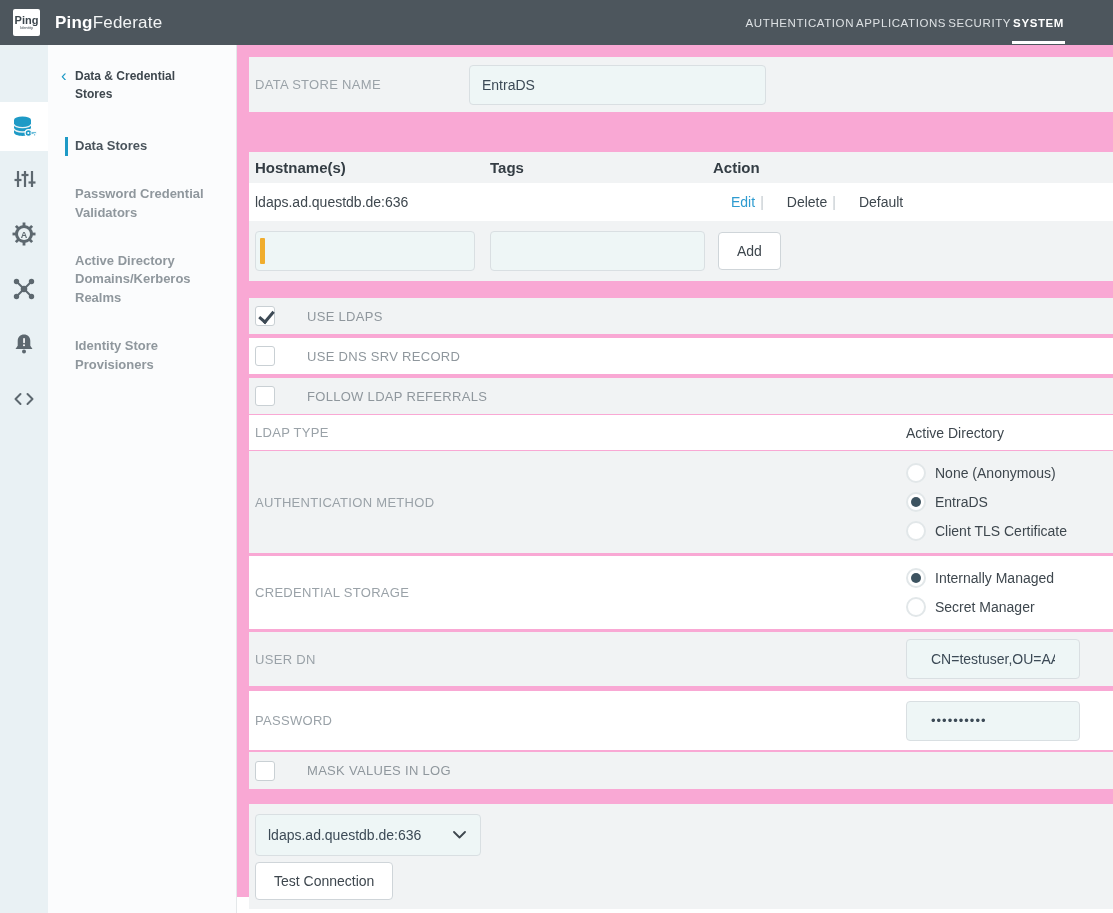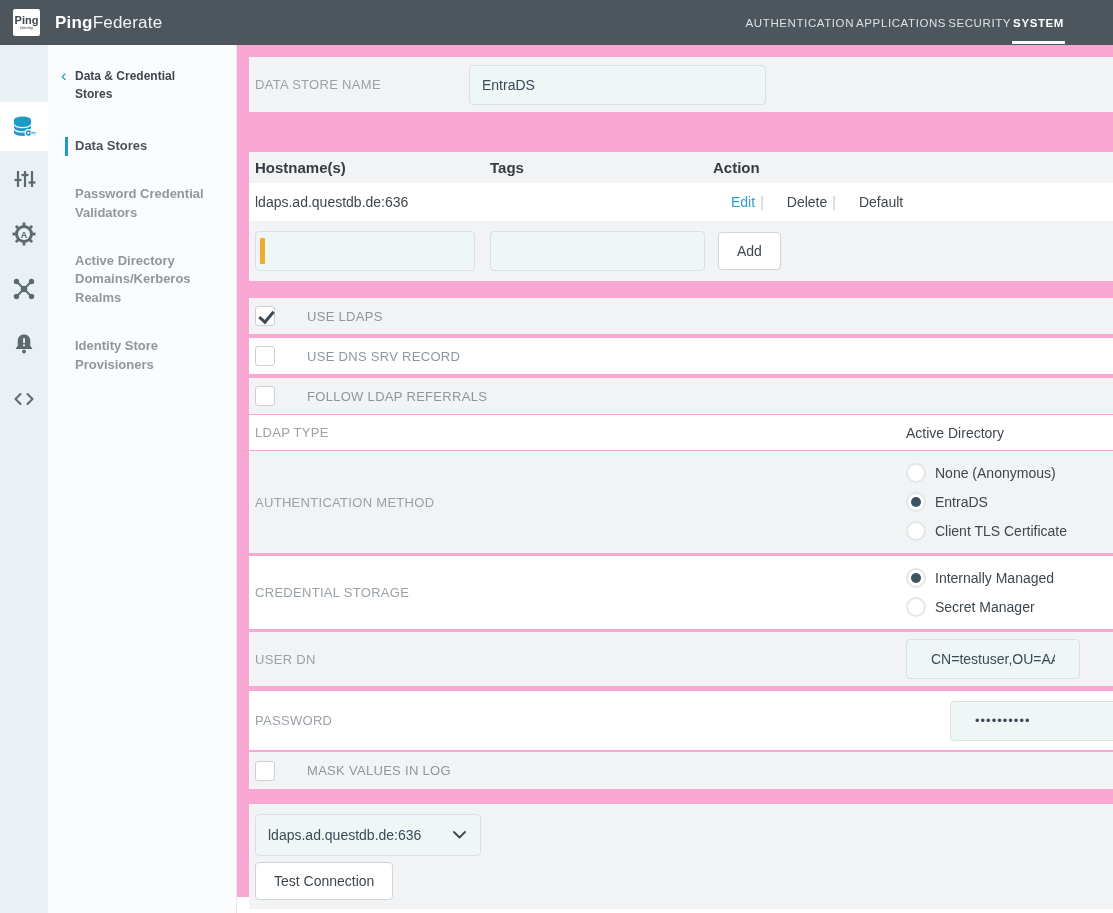--- a/index.html
+++ b/index.html
@@ -109,21 +109,21 @@
   .radio { width:20px; height:20px; border-radius:50%; background:#fff;
     border:2px solid #e2e7e9; position:relative; flex:0 0 auto; }
   .radio.on::after { content:""; position:absolute; left:3px; top:3px; width:10px;
     height:10px; border-radius:50%; background:#3d5360; }
   .radio-label { margin-left:9px; font-size:14px; color:#3e474e; }
   .cred-row { margin-top:3px; }
 
   
   .input-row { height:54px; margin-top:3px; }
   .right-input { width:174px; padding:0 24px; }
-  .pwd-row { height:59px; margin-top:5px;gap:44px; }
+  .pwd-row { height:59px; margin-top:5px; }
   .pwd-input { font-size:13px; letter-spacing:1px; }
   .mask-row { margin-top:2px; height:37px; margin-bottom:0; }
 
   
   .test-panel { margin-top:15px; height:105px; padding-top:10px; }
   .select-box { width:226px; height:42px; margin-left:6px; background:#eef6f6;
     border:1px solid #d9dfe2; border-radius:4px; display:flex; align-items:center;
     cursor:pointer; }
   .select-box .sel-text { flex:1; padding-left:12px; font-size:14px; color:#3c4a56; }
   .select-box svg { margin-right:14px; }

